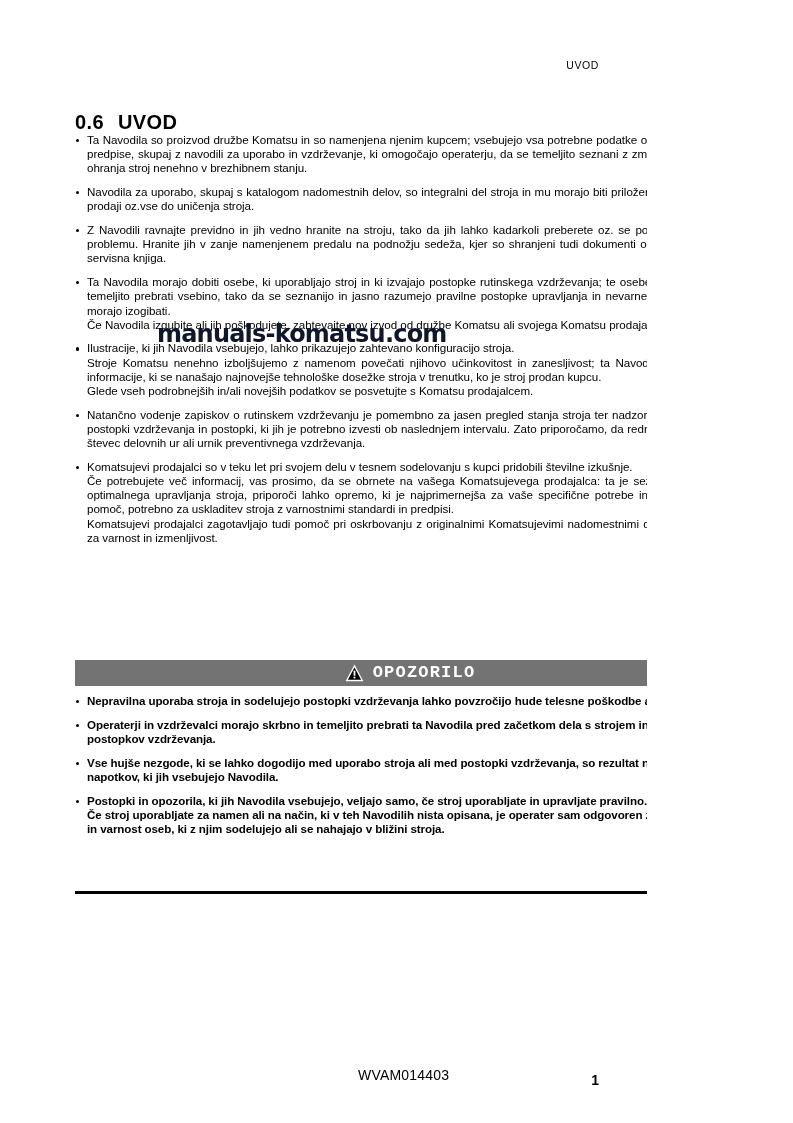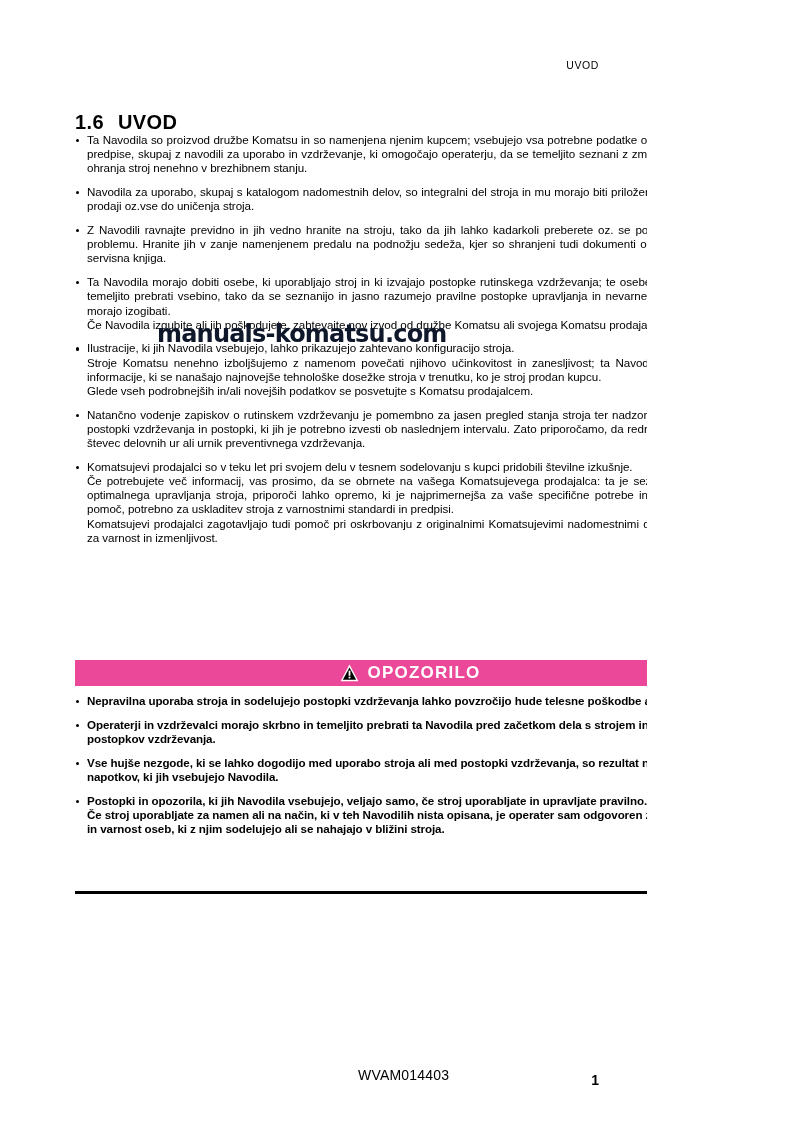--- a/index.html
+++ b/index.html
@@ -78,27 +78,28 @@
   }
 
   
   .warn-block {
     position: absolute;
     top: 660px;
     left: 75px;
     width: 670px;
   }
   .warn-banner {
-    background: #ec4899;
+    background: #737373;
     color: #ffffff;
     height: 26px;
     display: flex;
     align-items: center;
     justify-content: center;
     gap: 9px;
+    font-family: Liberation Mono, monospace;
   }
   .warn-banner .label {
     font-size: 17px;
     font-weight: bold;
     letter-spacing: 1.2px;
     line-height: 1;
     padding-bottom: 1px;
   }
   .warn-tri {
     display: block;
@@ -174,21 +175,21 @@
   }
 </style>
 </head>
 <body>
 
 <div class="page">
 
   <div class="running-header">UVOD</div>
 
   <h1 class="section-title">
-    <span class="num">1.6</span><span>UVOD</span>
+    <span class="num">0.6</span><span>UVOD</span>
   </h1>
 
   <div class="body-col">
     <ul class="bullets">
       <li>
           <p>Ta Navodila so proizvod družbe Komatsu in so namenjena njenim kupcem; vsebujejo vsa potrebne podatke o stroju  in varnostne predpise, skupaj z navodili za uporabo in vzdrževanje, ki omogočajo operaterju, da se temeljito seznani z zmogljivostmi stroja in ohranja stroj nenehno v brezhibnem stanju.</p>
         </li>
       <li>
           <p>Navodila za uporabo, skupaj s katalogom nadomestnih delov, so integralni del stroja in mu morajo biti priložena, tudi pri nadaljnji prodaji oz.vse do uničenja stroja.</p>
         </li>

